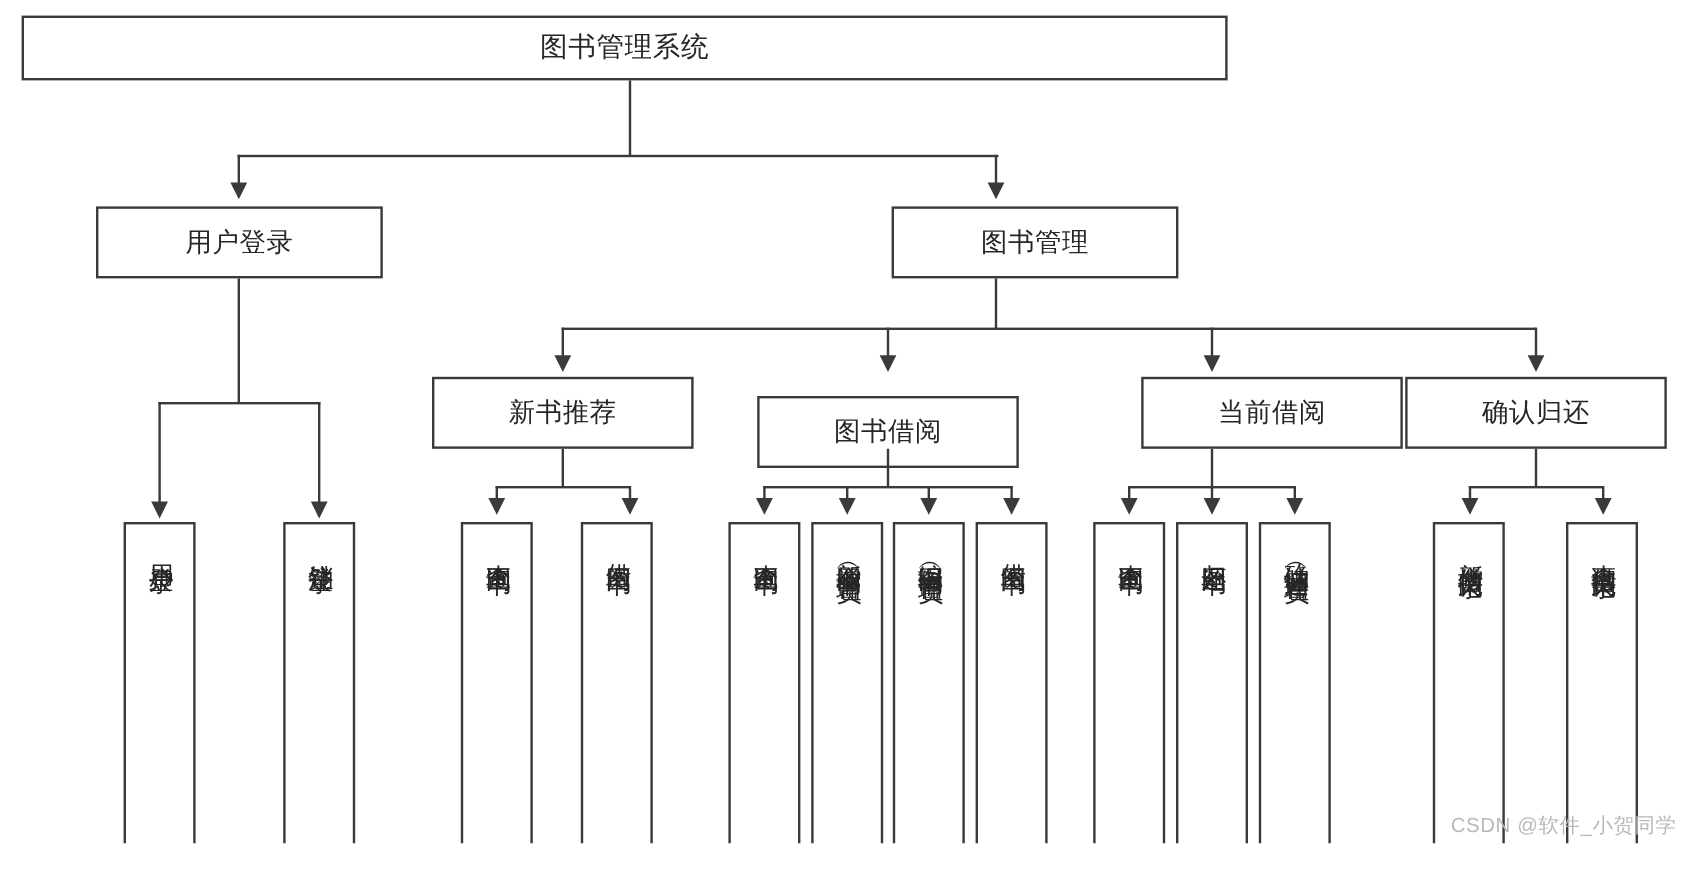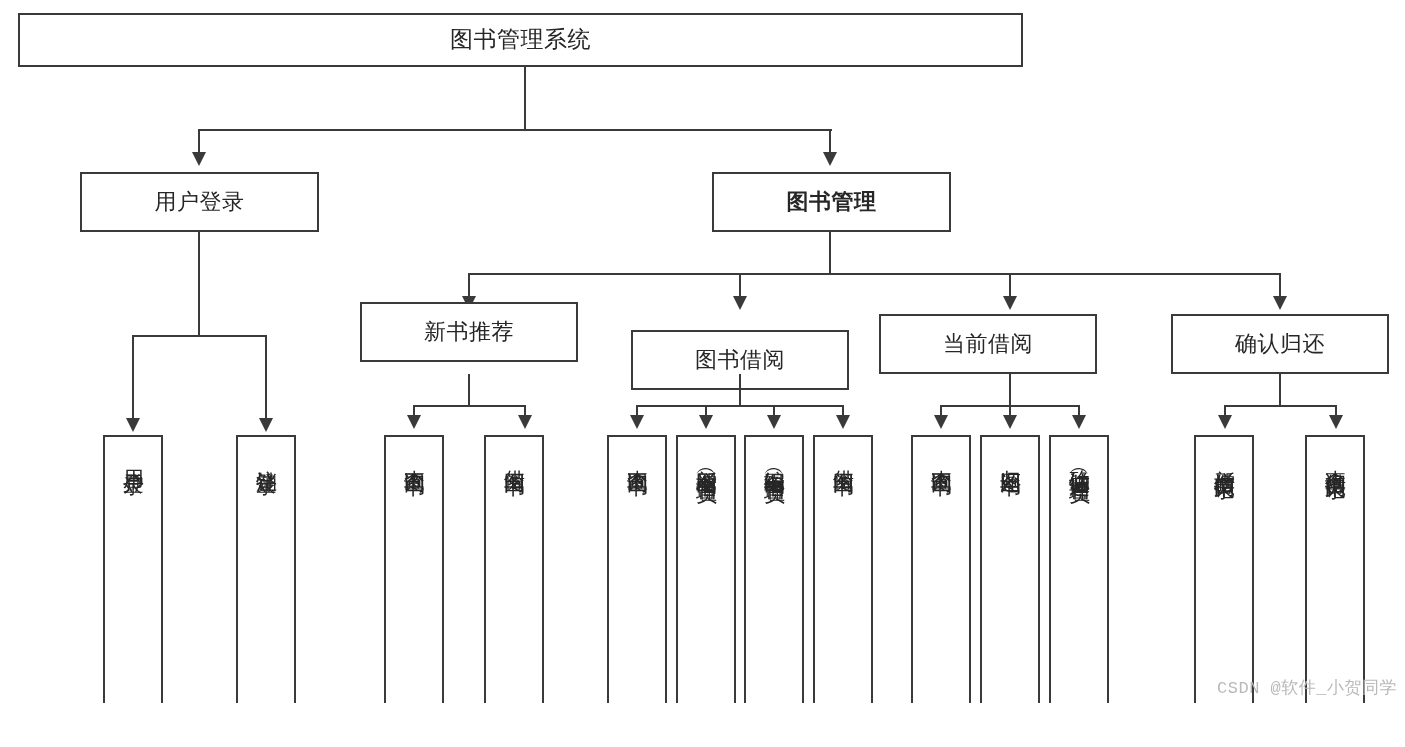--- a/index.html
+++ b/index.html
@@ -70,21 +70,21 @@
   }
   
   #watermark{
     position:absolute;
     right:8px;
     bottom:4px;
     font-size:17px;
     color:#b9b9b9;
     white-space:nowrap;
     letter-spacing:0.5px;
-    font-family:Liberation Mono, monospace;
+    font-family:Liberation Sans, sans-serif;
   }
 </style>
 </head>
 <body>
 
 <div id="diagram">
 
   <div class="node root horiz" style="left:18px;top:13px;width:1005px;height:54px;">
     <span class="lbl">图书管理系统</span>
   </div>
@@ -95,21 +95,21 @@
 
   <div class="vline" style="left:198px;top:129px;width:2px;height:25px;"></div>
   <div class="arrow" style="left:192px;top:152px;"></div>
   <div class="vline" style="left:829px;top:129px;width:2px;height:25px;"></div>
   <div class="arrow" style="left:823px;top:152px;"></div>
 
   <div class="node horiz" style="left:80px;top:172px;width:239px;height:60px;">
     <span class="lbl">用户登录</span>
   </div>
 
-  <div class="node horiz" style="left:712px;top:172px;width:239px;height:60px;font-weight:bold;">
+  <div class="node horiz" style="left:743px;top:172px;width:239px;height:60px;">
     <span class="lbl">图书管理</span>
   </div>
 
   <div class="vline" style="left:198px;top:232px;width:2px;height:104px;"></div>
   <div class="hline" style="left:132px;top:335px;width:135px;height:2px;"></div>
   <div class="vline" style="left:132px;top:335px;width:2px;height:85px;"></div>
   <div class="arrow" style="left:126px;top:418px;"></div>
   <div class="vline" style="left:265px;top:335px;width:2px;height:85px;"></div>
   <div class="arrow" style="left:259px;top:418px;"></div>
 
@@ -117,27 +117,27 @@
   <div class="hline" style="left:468px;top:273px;width:812px;height:2px;"></div>
   <div class="vline" style="left:468px;top:273px;width:2px;height:25px;"></div>
   <div class="arrow" style="left:462px;top:296px;"></div>
   <div class="vline" style="left:739px;top:273px;width:2px;height:25px;"></div>
   <div class="arrow" style="left:733px;top:296px;"></div>
   <div class="vline" style="left:1009px;top:273px;width:2px;height:25px;"></div>
   <div class="arrow" style="left:1003px;top:296px;"></div>
   <div class="vline" style="left:1279px;top:273px;width:2px;height:25px;"></div>
   <div class="arrow" style="left:1273px;top:296px;"></div>
 
-  <div class="node horiz" style="left:360px;top:302px;width:218px;height:60px;font-family:Liberation Serif, serif;">
+  <div class="node horiz" style="left:360px;top:314px;width:218px;height:60px;font-family:Liberation Serif, serif;">
     <span class="lbl">新书推荐</span>
   </div>
   <div class="node horiz" style="left:631px;top:314px;width:218px;height:60px;margin-top:16px;">
     <span class="lbl">图书借阅</span>
   </div>
-  <div class="node horiz" style="left:879px;top:314px;width:218px;height:60px;">
+  <div class="node horiz" style="left:951px;top:314px;width:218px;height:60px;">
     <span class="lbl">当前借阅</span>
   </div>
   <div class="node horiz" style="left:1171px;top:314px;width:218px;height:60px;">
     <span class="lbl">确认归还</span>
   </div>
 
   <div class="vline" style="left:468px;top:374px;width:2px;height:32px;"></div>
   <div class="hline" style="left:413px;top:405px;width:112px;height:2px;"></div>
   <div class="vline" style="left:413px;top:405px;width:2px;height:12px;"></div>
   <div class="arrow" style="left:407px;top:415px;"></div>

